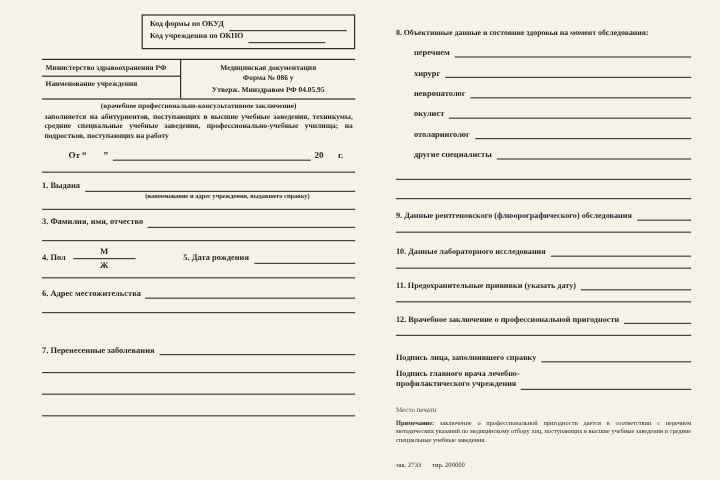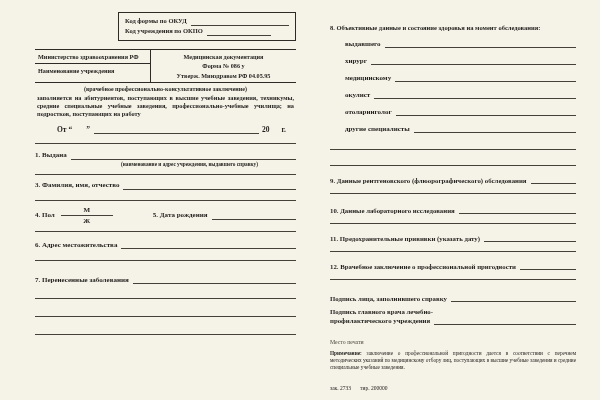--- a/index.html
+++ b/index.html
@@ -139,44 +139,44 @@
 
     <div class="rule" style="margin-top:6px"></div>
 
     <div class="row frow" style="margin-top:8px">
       <span>6. Адрес местожительства</span>
       <span class="fl"></span>
     </div>
 
     <div class="rule" style="margin-top:11px"></div>
 
-    <div class="row frow" style="margin-top:14px">
+    <div class="row frow" style="margin-top:26px">
       <span>7. Перенесенные заболевания</span>
       <span class="fl"></span>
     </div>
 
     <div class="rule" style="margin-top:14px"></div>
     <div class="rule" style="margin-top:17px"></div>
     <div class="rule" style="margin-top:17px"></div>
   </div>
 
   <div class="col-right">
 
     <div class="frow" style="font-size:6.5px">8. Объективные данные и состояние здоровья на момент обследования:</div>
 
     <div class="row frow spec-row">
-      <span>выдавшего</span>
+      <span>перечнем</span>
       <span class="fl"></span>
     </div>
     <div class="row frow spec-row">
       <span>хирург</span>
       <span class="fl"></span>
     </div>
     <div class="row frow spec-row">
-      <span>медицинскому</span>
+      <span>невропатолог</span>
       <span class="fl"></span>
     </div>
     <div class="row frow spec-row">
       <span>окулист</span>
       <span class="fl"></span>
     </div>
     <div class="row frow spec-row">
       <span>отоларинголог</span>
       <span class="fl"></span>
     </div>

